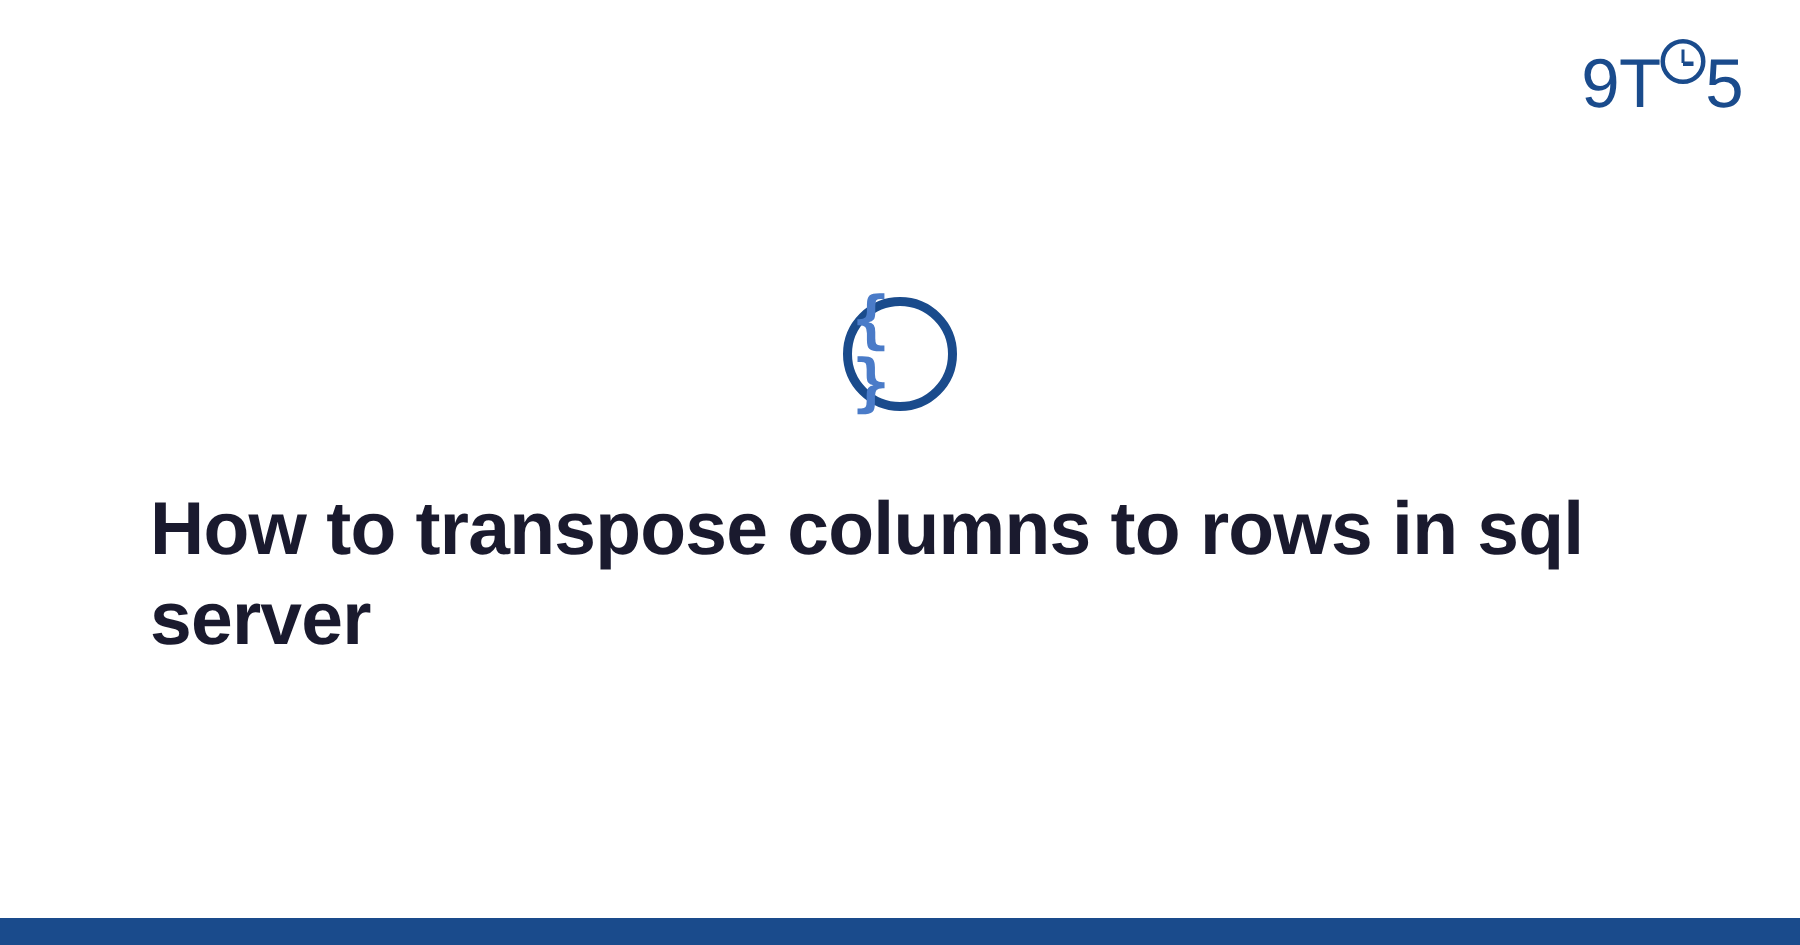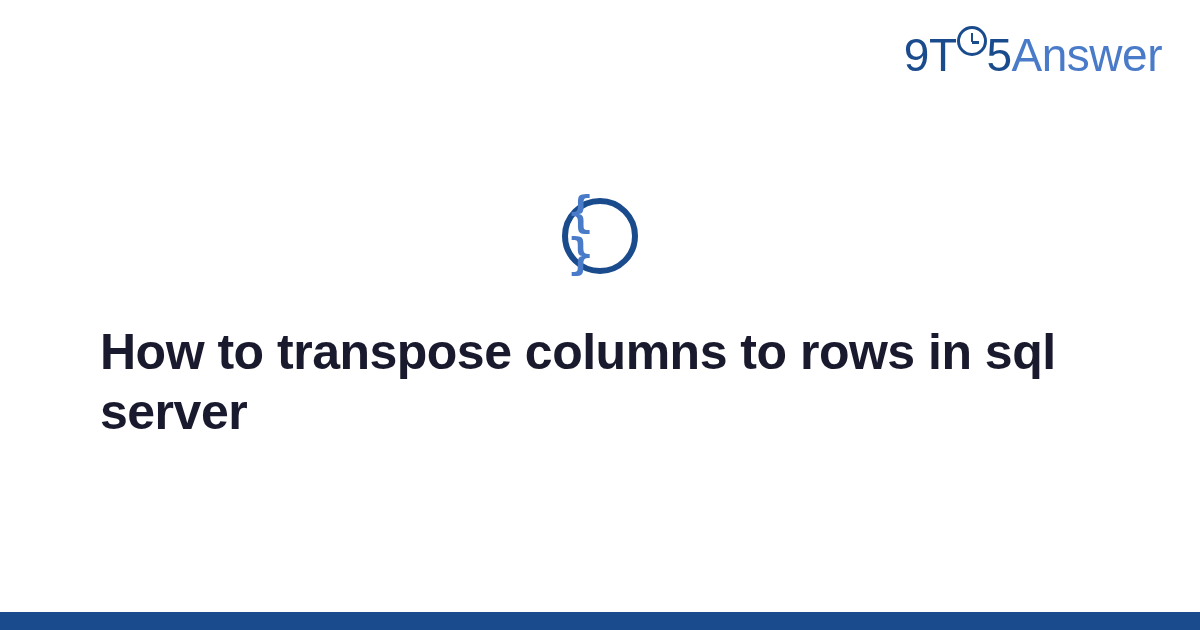--- a/index.html
+++ b/index.html
@@ -116,21 +116,20 @@
       background: #1a4b8c;
     }
   </style>
 </head>
 <body>
 
 <div class="header">
   <span class="p1">9T</span>
   <span class="clock"></span>
   <span class="p2">5</span>
-  <span class="p3">Answer</span>
 </div>
 
 <div class="content">
   <div class="icon-circle">
     <span class="braces">{ }</span>
   </div>
   <h1 class="title">How to transpose columns to rows in sql server</h1>
 </div>
 
 <div class="footer-bar"></div>

